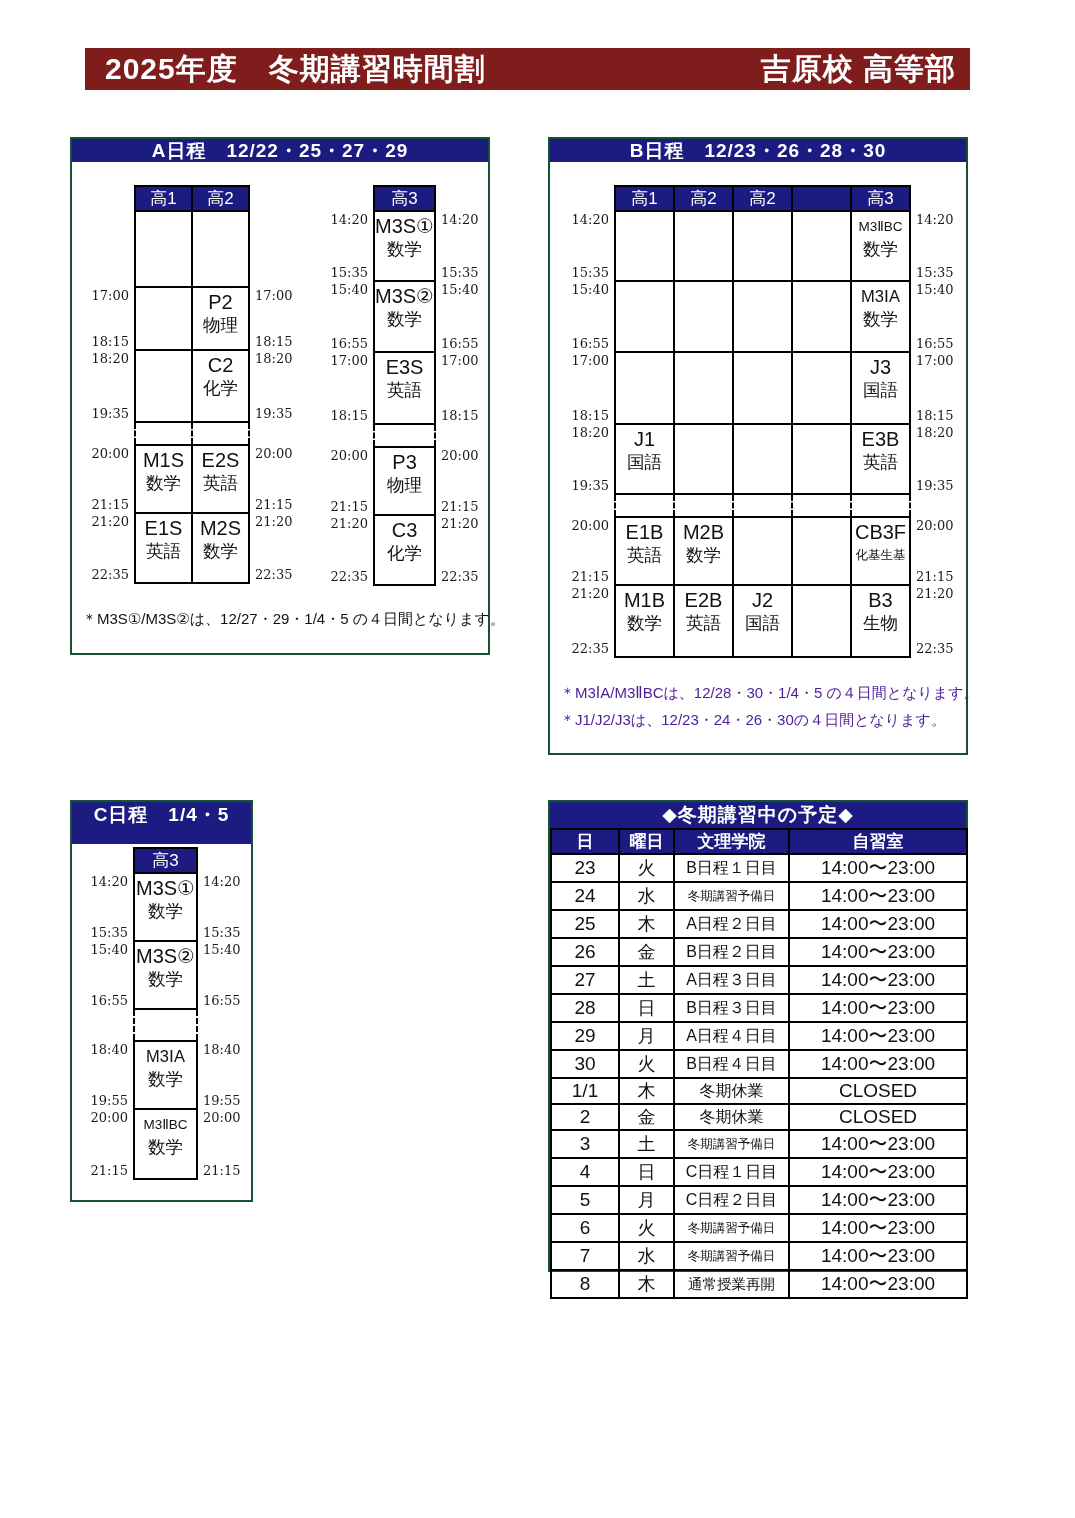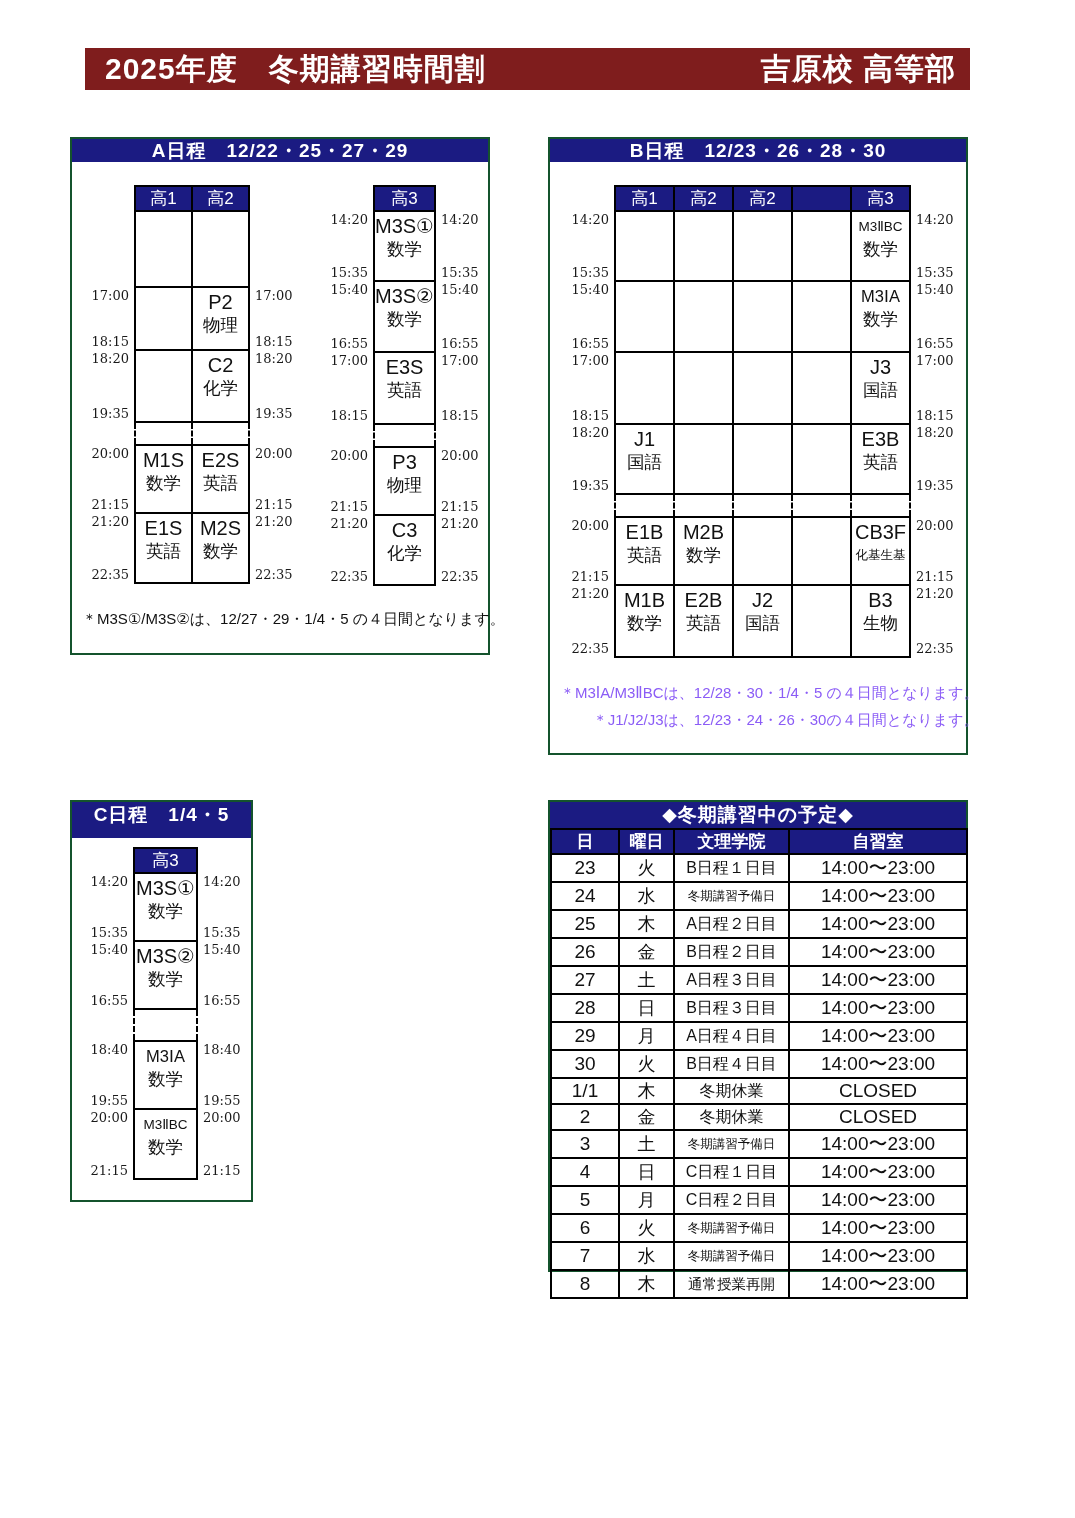--- a/index.html
+++ b/index.html
@@ -8,21 +8,21 @@
   
   .topbar{position:absolute;left:85px;top:48px;width:885px;height:42px;background:#7f1d1d;
           display:flex;align-items:center;justify-content:space-between;
           color:#fff;font-weight:bold;font-size:30px;padding:0;box-sizing:border-box;}
   .topbar .tl{padding-left:20px;letter-spacing:1px;}
   .topbar .tr{padding-right:14px;letter-spacing:1px;}
   
   .panel{position:absolute;border:2px solid #14532d;background:#fff;box-sizing:border-box;}
   .panel-title{background:#1b1b82;color:#fff;font-weight:bold;text-align:center;
                font-size:19px;height:23px;line-height:23px;letter-spacing:1px;}
-  .panel-title.tall{height:36px;line-height:25px;}
+  .panel-title.tall{height:42px;line-height:25px;}
   
   .tt{position:absolute;border-collapse:collapse;table-layout:fixed;}
   .tt td{padding:0;box-sizing:border-box;}
   .hd{background:#1b1b82;color:#fff;text-align:center;font-size:17px;font-weight:500;
       border:2px solid #000;}
   .cell{border:2px solid #000;vertical-align:top;text-align:center;background:#fff;}
   .lab{position:relative;border:0;font-family:"DejaVu Serif","Liberation Serif",serif;
        font-size:13px;color:#1a1a1a;}
   .lab span{position:absolute;white-space:nowrap;}
   .labL span{right:5px;}
@@ -30,21 +30,21 @@
   .lab .ts{top:1px;}
   .lab .te{bottom:1px;}
   .gap td{border:0;}
   .gap .gcell{border-left:2px dashed #000;border-right:2px dashed #000;}
   .code{font-size:20px;line-height:24px;padding-top:2px;}
   .subj{font-size:17.5px;line-height:22px;}
   .code.sm{font-size:13.5px;line-height:22px;padding-top:4px;}
   .code.md{font-size:16.5px;line-height:23px;padding-top:3px;}
   .subj.sm{font-size:12.5px;}
   .note{position:absolute;font-size:15px;color:#111;white-space:nowrap;}
-  .noteblock{position:absolute;font-size:15px;line-height:27px;color:#8b5cf6;white-space:nowrap;text-align:right;}
+  .noteblock{position:absolute;font-size:15px;line-height:27px;color:#4c1d95;white-space:nowrap;}
   
   .st{border-collapse:collapse;table-layout:fixed;width:416px;margin:0;}
   .st td{border:2px solid #000;text-align:center;padding:0;box-sizing:border-box;}
   .st tr{height:23.5px;}
   .st tr.sh{height:23px;}
   .sh td{background:#1b1b82;color:#fff;font-weight:bold;font-size:17px;}
   .d1{font-size:19px;}
   .d2{font-size:18px;}
   .d3{font-size:16px;}
   .d3.sm{font-size:12.5px;}

